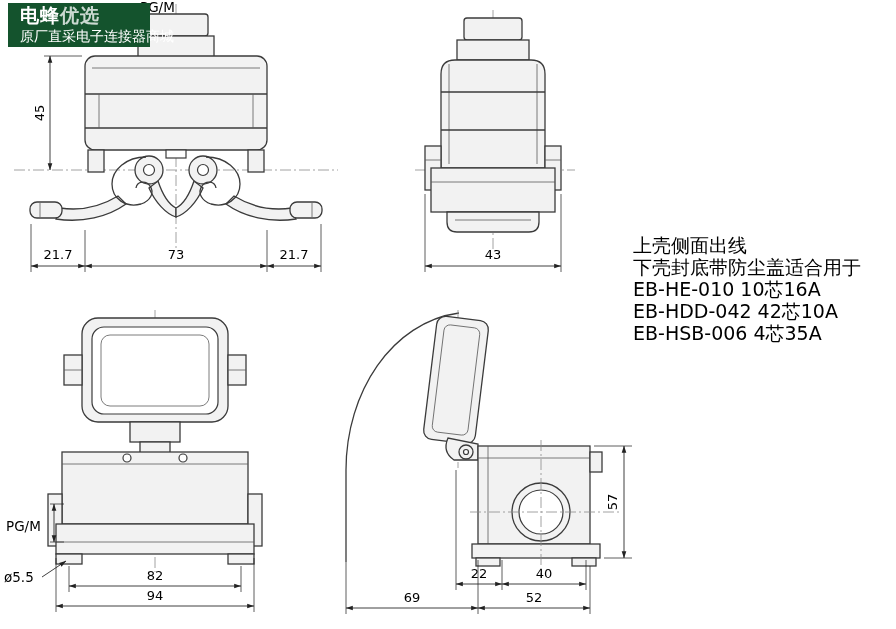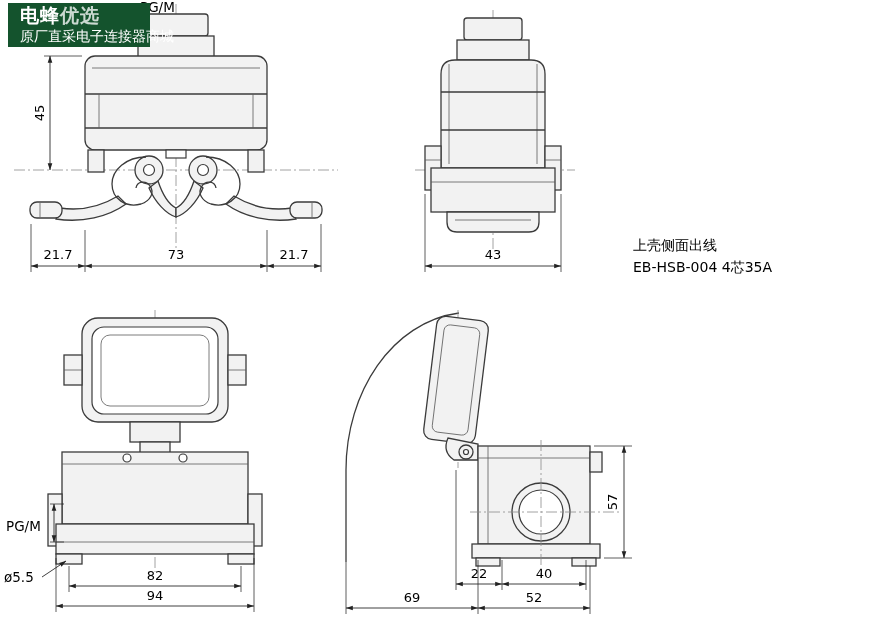--- a/index.html
+++ b/index.html
@@ -16,21 +16,21 @@
   text{font-family:"DejaVu Sans",sans-serif;}
   .dim-t{font-size:13px;fill:#000;text-anchor:middle;}
   .label-t{font-size:13.5px;fill:#000;}
   
   .logo{position:absolute;left:8px;top:3px;width:142px;height:44px;background:#14532d;
         display:flex;align-items:center;gap:6px;padding:2px 6px;box-sizing:border-box;}
   .logo-title{font-size:19px;font-weight:bold;color:#fff;letter-spacing:1px;line-height:1.15;white-space:nowrap;}
   .logo-title .t2{color:rgba(255,255,255,0.78);}
   .logo-subtitle{font-size:14px;color:#ffffff;white-space:nowrap;line-height:1.3;}
   
-  .notes{position:absolute;left:633px;top:234px;color:#000;font-size:14px;line-height:22px;}
+  .notes{position:absolute;left:633px;top:234px;color:#000;font-size:19px;line-height:22px;}
   .note-line{white-space:nowrap;}
 </style>
 </head>
 <body>
 
 <svg class="stage" width="896" height="629" viewBox="0 0 896 629">
   <defs>
     <marker id="ar" viewBox="0 0 10 10" refX="9.5" refY="5" markerWidth="8" markerHeight="8" orient="auto-start-reverse">
       <path d="M0 1.8 L10 5 L0 8.2 Z" fill="#222"></path>
     </marker>
@@ -236,14 +236,17 @@
     </g>
   </svg>
   <div class="logo-text">
     <div class="logo-title"><span>电蜂</span><span class="t2">优选</span></div>
     <div class="logo-subtitle">原厂直采电子连接器商城</div>
   </div>
 </div>
 
 <div class="notes">
   <div class="note-line">上壳侧面出线</div>
-  <div class="note-line">EB-HSB-004 4芯35A</div>
+  <div class="note-line">下壳封底带防尘盖适合用于</div>
+  <div class="note-line">EB-HE-010 10芯16A</div>
+  <div class="note-line">EB-HDD-042 42芯10A</div>
+  <div class="note-line">EB-HSB-006 4芯35A</div>
 </div>
 
 </body></html>

